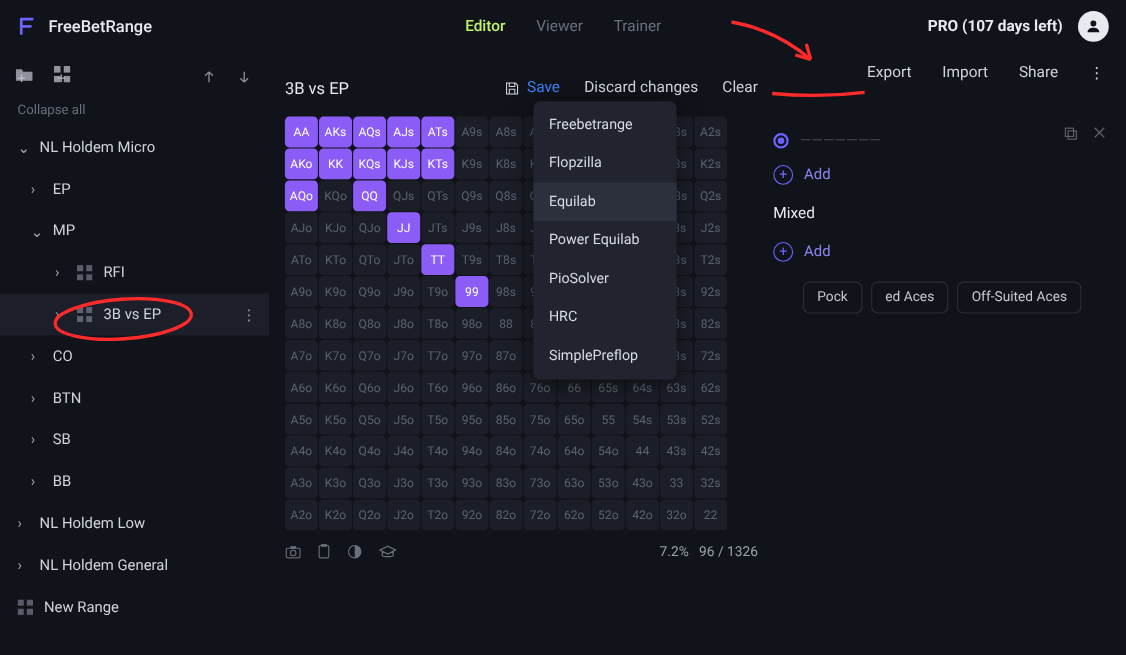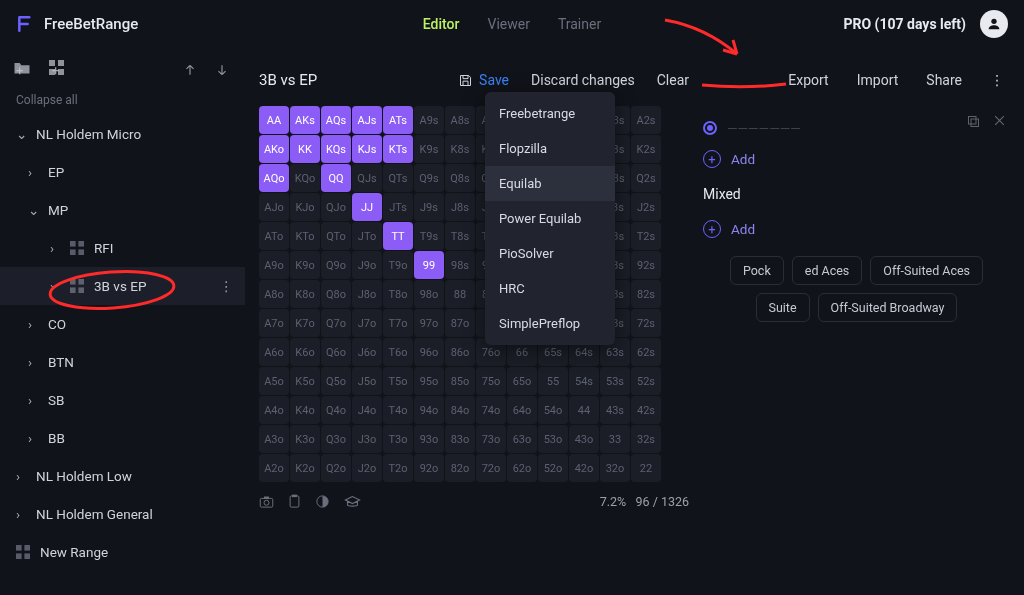--- a/index.html
+++ b/index.html
@@ -31,21 +31,21 @@
   .title-row { display:flex; align-items:center; height:44px; gap:22px; font-size:14px;}
   .title-row h3 { color:#e8eaf0; font-weight:400; font-size:15px; margin-right:auto;}
   .title-row .btn { color:#3b82f6; cursor:pointer; display:flex;align-items:center; gap:6px;text-align:right;}
   .title-row .lbl { color:#d0d3dc;}
   .matrix { display:grid; grid-template-columns:repeat(13,30px); gap:1px; margin-top:4px;}
   .cell { height:28px; background:#1b1e27; border-radius:4px; display:flex; align-items:center; justify-content:center; font-size:11px; color:#5c6170;}
   .cell.on { background:#8b5cf6; color:#fff;}
   .under { display:flex; align-items:center; gap:14px; margin-top:12px; color:#6b6f7c;}
   .under .stats{ margin-left:auto; font-size:12.5px; color:#9ca0ad;}
   .right { flex:1; padding-top:44px; position:relative;}
-  .topright-actions { position:absolute; top:0; left:0; right:0; height:44px; display:flex; align-items:center; gap:28px; justify-content:flex-end; padding-right:6px; font-size:14px;}
+  .topright-actions { position:absolute; top:0; left:0; right:0; height:44px; display:flex; gap:28px; justify-content:flex-end; padding-right:6px; font-size:14px;}
   .topright-actions span{cursor:pointer;}
   .r-icons { position:absolute; right:4px; top:56px; display:flex; gap:12px; opacity:.6;}
   .section { margin-top:18px;}
   .radio-row { display:flex; align-items:center; gap:10px; font-size:13.5px;}
   .radio { width:14px;height:14px;border-radius:50%;border:2px solid #6b62ff; display:inline-flex;align-items:center;justify-content:center;}
   .radio.on::after{content:"";width:6px;height:6px;border-radius:50%;background:#6b62ff;}
   .plus-c { width:18px;height:18px;border-radius:50%;border:1.5px solid #6b62ff;color:#6b62ff;display:inline-flex;align-items:center;justify-content:center;font-size:13px;line-height:1;}
   .sec-title { font-size:14px; color:#e8eaf0; margin:18px 0 10px;}
   .chips { display:flex; flex-wrap:wrap; gap:8px;justify-content:center;}
   .chip { border:1px solid #2a2d38; border-radius:6px; padding:6px 12px; font-size:12.5px; color:#c6c9d4;}
@@ -410,24 +410,20 @@
       <div class="section radio-row">
         <span class="plus-c">+</span>
           <span style="color:#8c86f0">Add</span>
       </div>
       <div style="height:18px"></div>
       <div class="chips">
         <span class="chip">Pock</span>
         <span class="chip">ed Aces</span>
         <span class="chip">Off-Suited Aces</span>
       </div>
-      <div class="chips" style="margin-top:8px;">
-        <span class="chip">Suite</span>
-        <span class="chip">Off-Suited Broadway</span>
-      </div>
     </div>
   </div>
 </div>
 
 <div class="dropdown" id="dd">
     <div class="dd-item">Freebetrange</div>
     <div class="dd-item">Flopzilla</div>
     <div class="dd-item hov">Equilab</div>
     <div class="dd-item">Power Equilab</div>
     <div class="dd-item">PioSolver</div>

